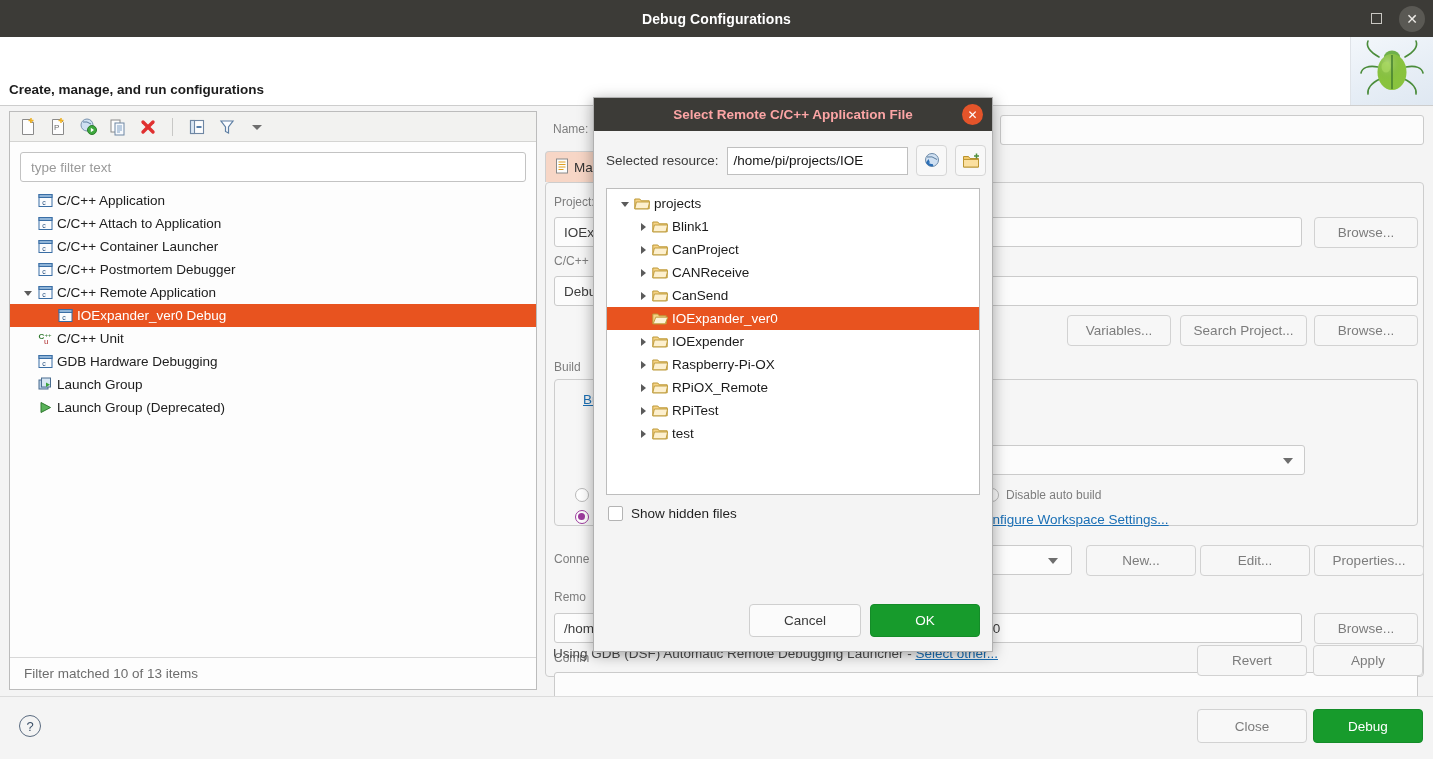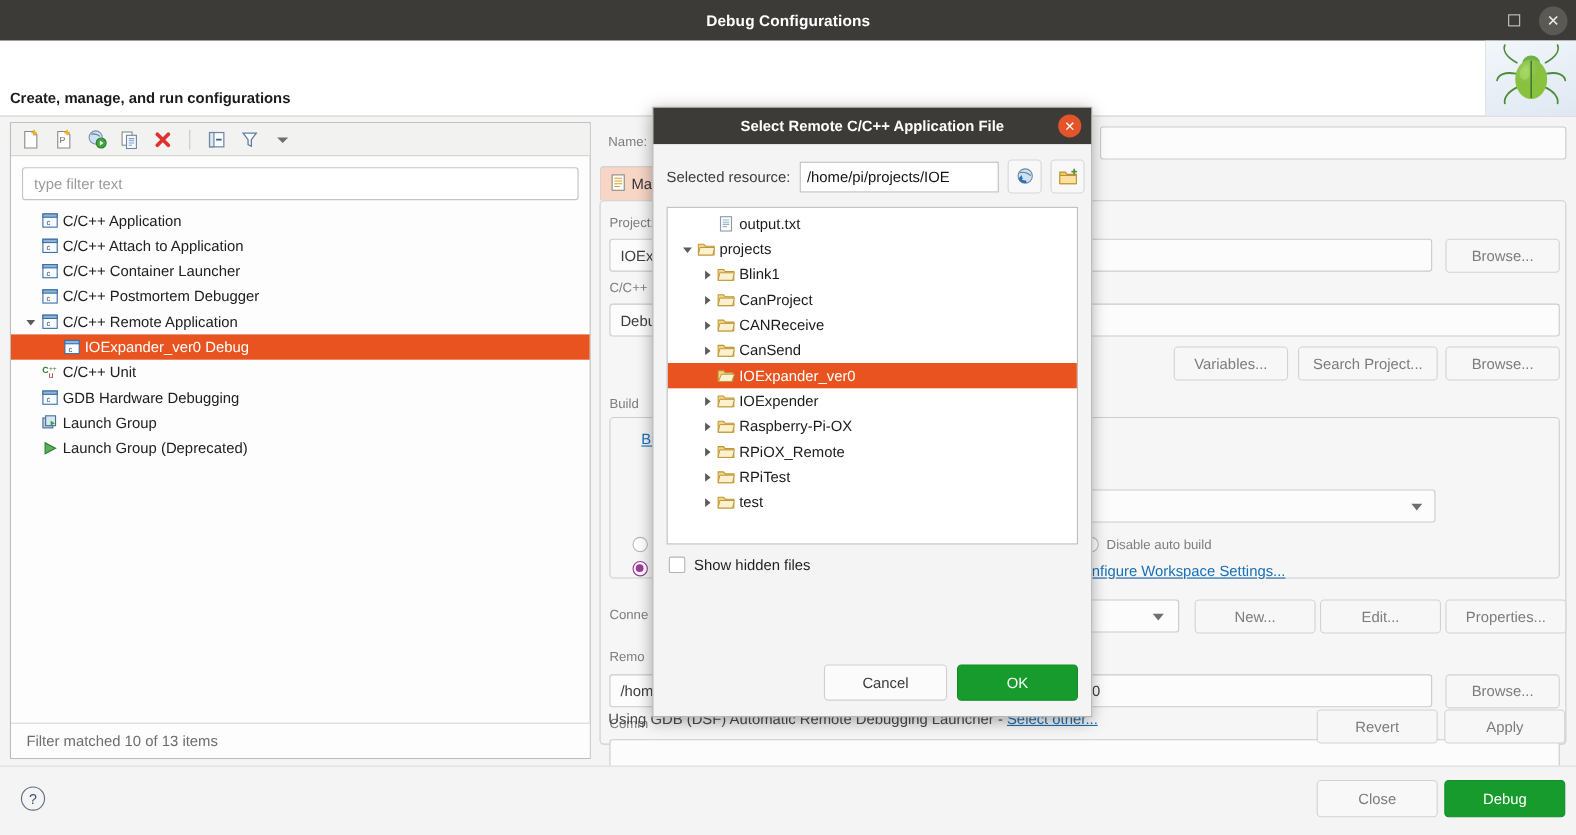--- a/index.html
+++ b/index.html
@@ -149,21 +149,21 @@
   }
   .modal {
     position:absolute; left:593px; top:97px; width:400px; height:555px;
     background:#f4f4f4; border:1px solid #b0b0b0;
     box-shadow: 0 3px 14px rgba(0,0,0,0.35);
   }
   .modal-tb {
     height:33px; background:#3c3b37; display:flex; align-items:center; justify-content:center;
     position:relative;
   }
-  .modal-tb-title { color:#ffffff; font-weight:bold; font-size:13.5px; }
+  .modal-tb-title { color:#fca5a5; font-weight:bold; font-size:13.5px; }
   .modal-x {
     position:absolute; right:9px; top:6px; width:21px; height:21px;
     border-radius:50%; background:#e4542a; color:#fff; font-size:12px;
     display:flex; align-items:center; justify-content:center; line-height:1;
   }
   .res-row { display:flex; align-items:center; gap:8px; padding:14px 6px 0 12px; }
   .res-label { color:#3c3c3c; font-size:13.5px; white-space:nowrap; }
   .res-input {
     flex:1; height:28px; background:#ffffff; border:1px solid #bfbfbf;
     display:flex; align-items:center; padding:0 6px; font-size:13.5px; color:#141414;
@@ -527,32 +527,20 @@
     <span class="icobtn">
       <svg width="20" height="20" viewBox="0 0 20 20">
         <path d="M2.5,5.5 h5 l1.5,2 h8.5 v8.5 h-15 z" fill="#f3c969" stroke="#b8922e" stroke-width="1"></path>
         <path d="M2.5,8.5 h15 v7.5 h-15 z" fill="#fbe0a0" stroke="#b8922e" stroke-width="0.9"></path>
         <path d="M15.5,2.5 v5 M13,5 h5" stroke="#4f8f3e" stroke-width="1.5"></path>
       </svg>
     </span>
   </div>
 
   <div class="ftree" id="file-tree">
-      <div class="fitem fi-1">
-        <span class="tarrow"></span>
-        <span class="ticon">
-          <svg width="14" height="15" viewBox="0 0 14 15">
-            <rect x="2" y="1" width="10" height="13" fill="#fdfdfd" stroke="#8d9aa6" stroke-width="1"></rect>
-            <g stroke="#9ab4cd" stroke-width="1">
-              <path d="M4,4 h6 M4,6 h6 M4,8 h6 M4,10 h4"></path>
-            </g>
-          </svg>
-        </span>
-        <span>output.txt</span>
-      </div>
       <div class="fitem fi-0">
         <span class="tarrow">
           <svg width="10" height="10" viewBox="0 0 10 10">
             <path d="M1,3 L9,3 L5,8 Z" fill="#5b5b5b"></path>
           </svg>
         </span>
         <span class="ticon">
           <svg width="16" height="15" viewBox="0 0 16 15">
             <path d="M0.8,3 h5 l1.4,1.8 h8 v8 h-14.4 z" fill="#f6d387" stroke="#bc9836" stroke-width="1"></path>
             <path d="M2.4,6 h13.2 l-1.6,6.8 h-13.2 z" fill="#fdf0cf" stroke="#bc9836" stroke-width="0.9"></path>

